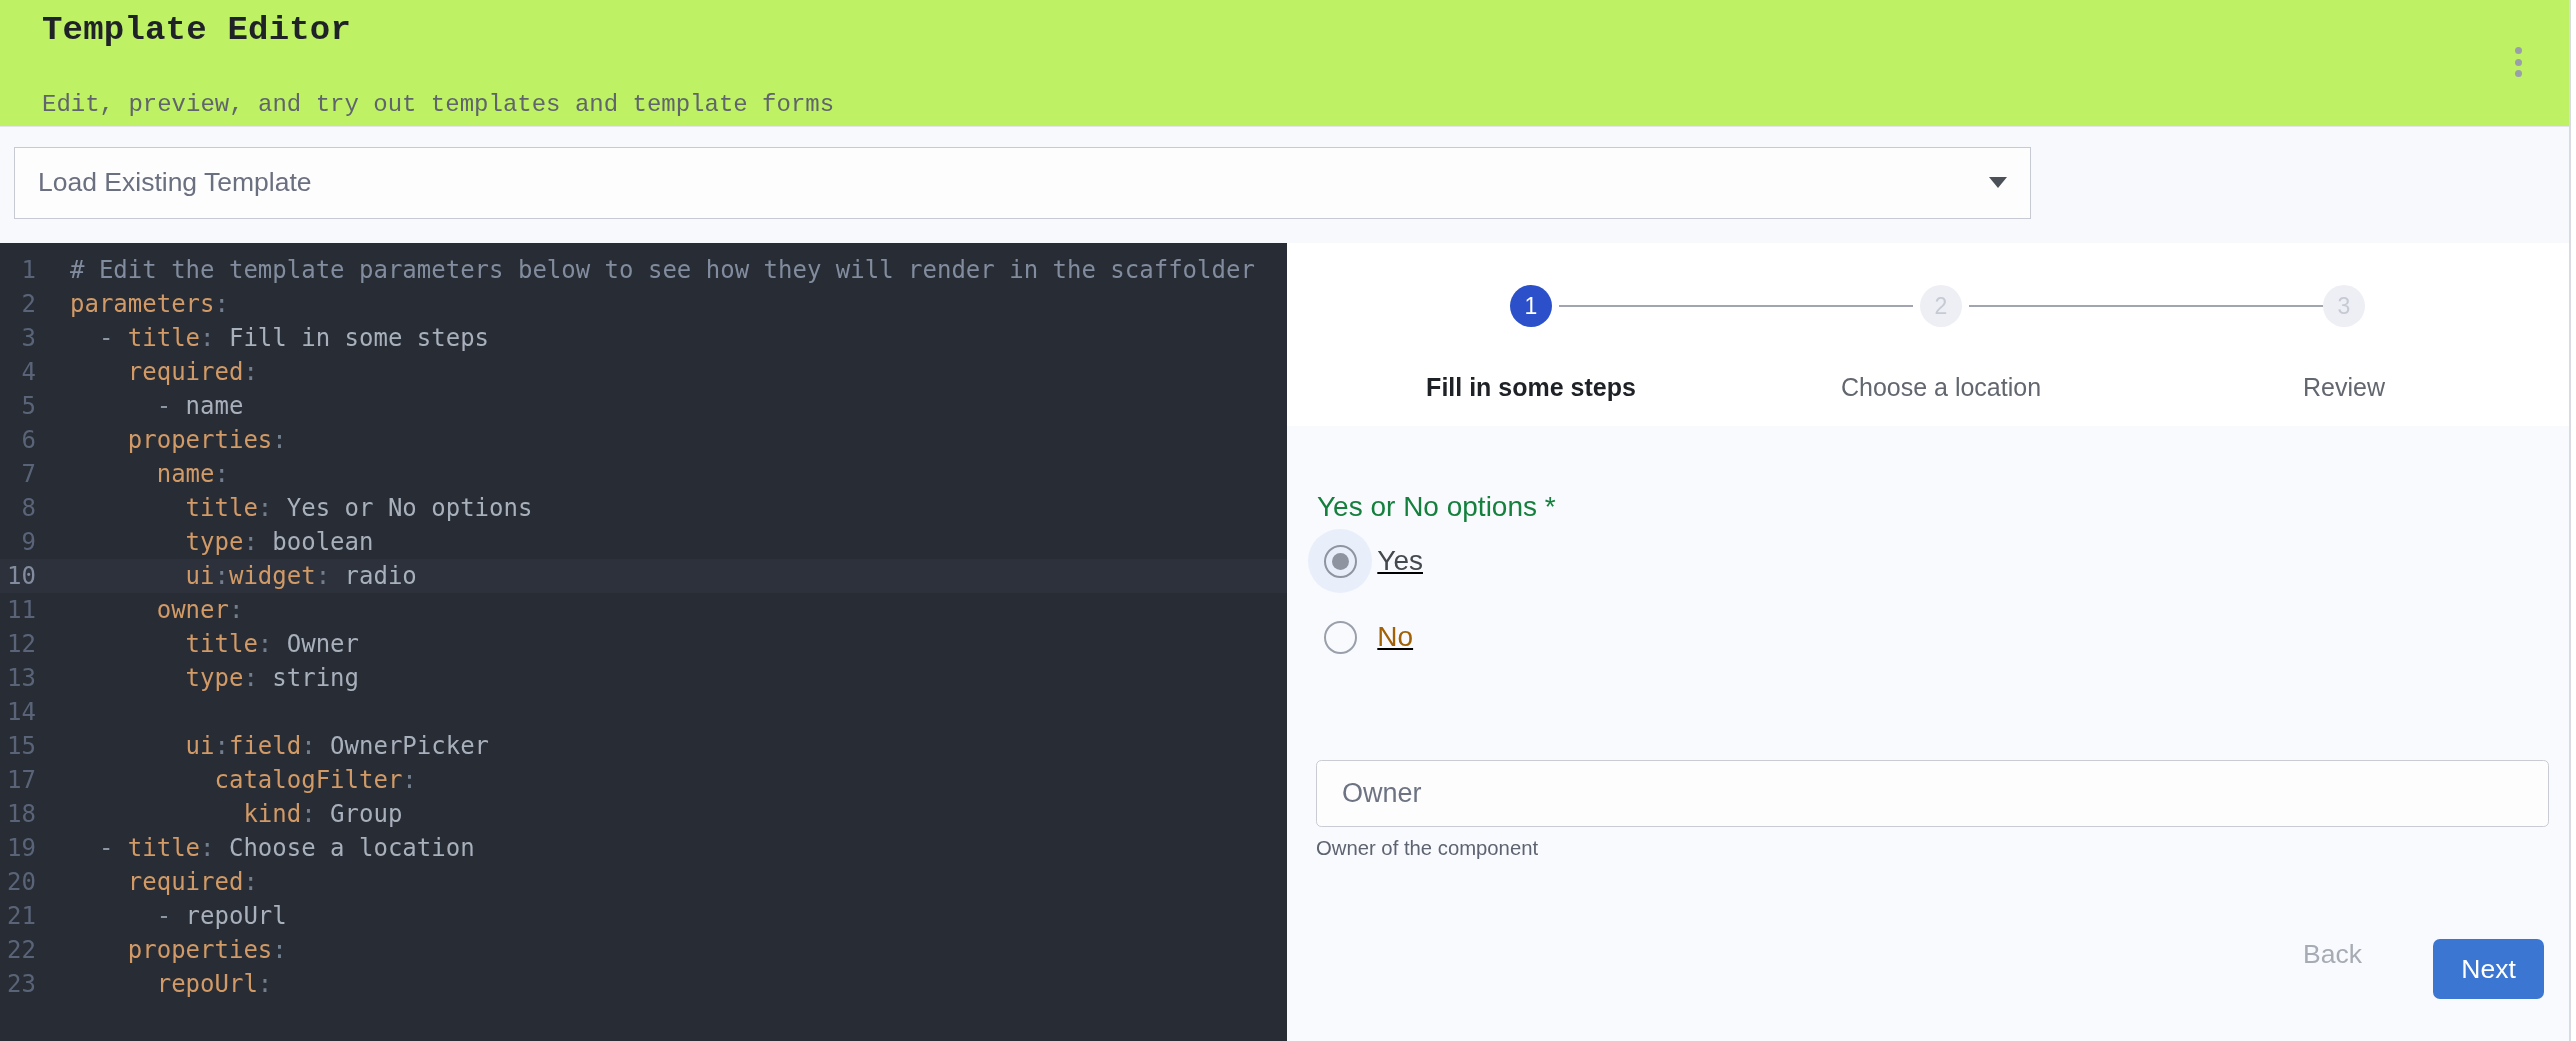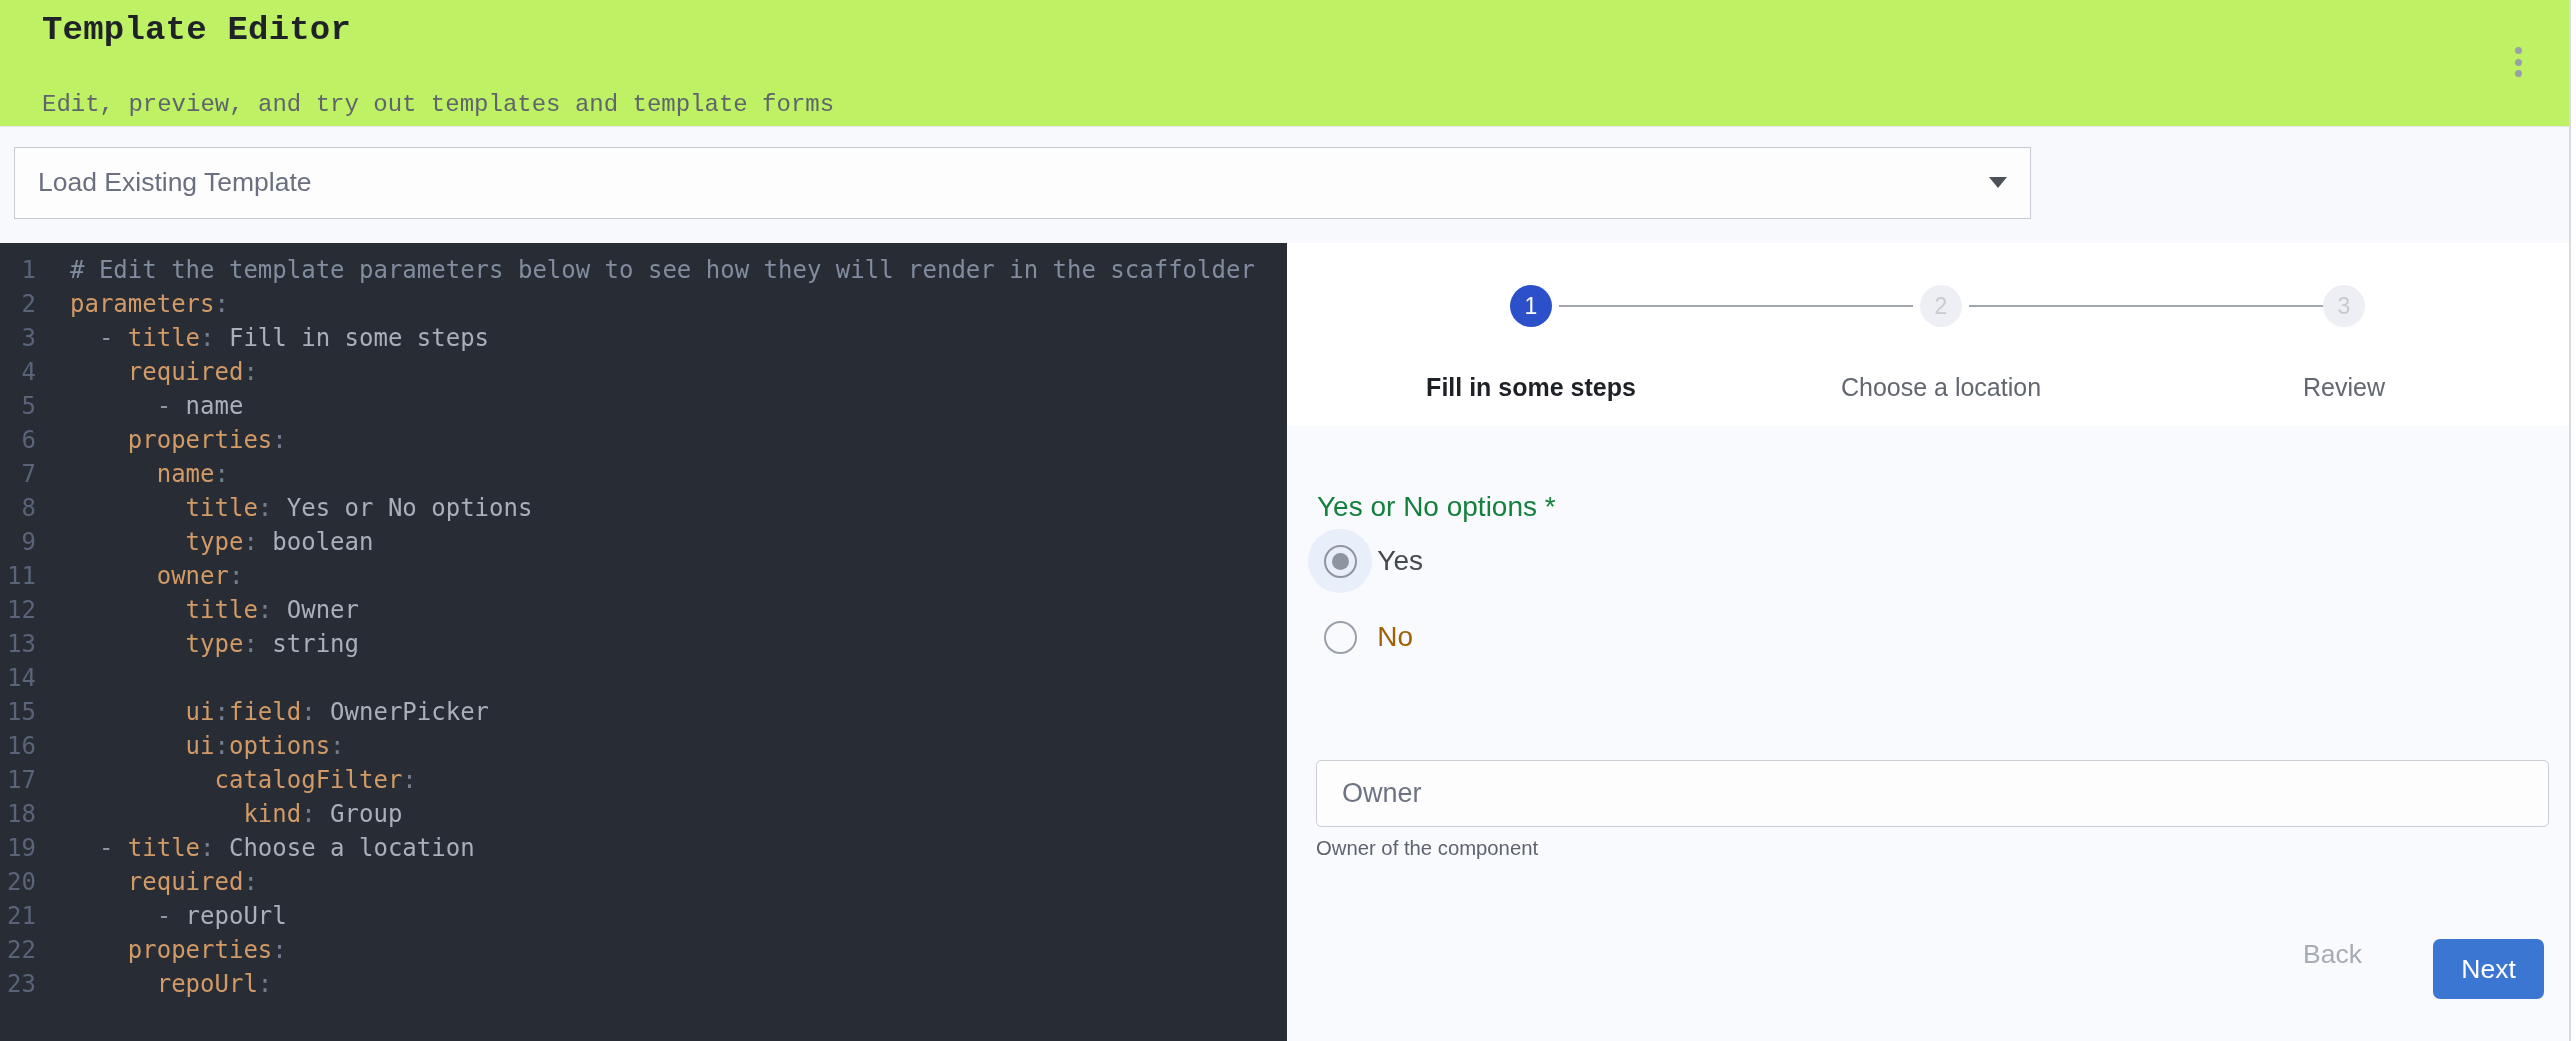--- a/index.html
+++ b/index.html
@@ -47,21 +47,21 @@
 
   .step-item { position:absolute; top:42px; width:318px; text-align:center; }
   .step-circle { width:42px; height:42px; border-radius:50%; margin:0 auto; display:flex; align-items:center; justify-content:center;
                  font-size:23px; background:#edeff4; color:#c6cad4; }
   .step-item.active .step-circle { background:#2b50c9; color:#ffffff; }
   .step-label { margin-top:46px; font-size:25px; color:#62666e; }
   .step-item.active .step-label { color:#1e2126; font-weight:700; }
   .step-connector { position:absolute; top:62px; height:1.8px; background:#a0a5af; }
 
   .group-label { position:absolute; left:30px; top:248px; font-size:28px; color:#15803d; }
-  .radio-row { position:absolute; left:0; height:64px; display:flex; align-items:center; cursor:pointer; }
+  .radio-row { position:absolute; left:0; height:64px; display:flex; align-items:center; cursor:pointer;text-decoration:underline; }
   .radio-halo { width:64px; height:64px; border-radius:50%; display:flex; align-items:center; justify-content:center; margin-left:21px; }
   .radio-row.selected .radio-halo { background:#e9eefb; }
   .radio-ring { width:33px; height:33px; border-radius:50%; border:2.7px solid #8f95a0; display:flex; align-items:center; justify-content:center; }
   .radio-row.unselected .radio-ring { border-color:#9aa0ab; }
   .radio-dot { width:17px; height:17px; border-radius:50%; background:#8f95a0; }
   .radio-text { margin-left:5.3px; font-size:28px; color:#44494f; }
   .radio-row.unselected .radio-text { color:#a16207; }
 
   .owner-input { position:absolute; left:29px; top:517px; width:1233px; height:67px; background:#fdfdfe;
                  border:1.8px solid #c9ccd3; border-radius:5.3px; outline:none; padding:0 25px;
@@ -112,26 +112,26 @@
   <div class="editor" id="editor">
       <div class="code-line"><span class="ln">1</span><span class="code"><span class="tk-c"># Edit the template parameters below to see how they will render in the scaffolder</span></span></div>
       <div class="code-line"><span class="ln">2</span><span class="code"><span class="tk-k">parameters</span><span class="tk-p">:</span></span></div>
       <div class="code-line"><span class="ln">3</span><span class="code">  <span class="tk-d">- </span><span class="tk-k">title</span><span class="tk-p">:</span><span class="tk-v"> Fill in some steps</span></span></div>
       <div class="code-line"><span class="ln">4</span><span class="code">    <span class="tk-k">required</span><span class="tk-p">:</span></span></div>
       <div class="code-line"><span class="ln">5</span><span class="code">      <span class="tk-d">- </span><span class="tk-v">name</span></span></div>
       <div class="code-line"><span class="ln">6</span><span class="code">    <span class="tk-k">properties</span><span class="tk-p">:</span></span></div>
       <div class="code-line"><span class="ln">7</span><span class="code">      <span class="tk-k">name</span><span class="tk-p">:</span></span></div>
       <div class="code-line"><span class="ln">8</span><span class="code">        <span class="tk-k">title</span><span class="tk-p">:</span><span class="tk-v"> Yes or No options</span></span></div>
       <div class="code-line"><span class="ln">9</span><span class="code">        <span class="tk-k">type</span><span class="tk-p">:</span><span class="tk-v"> boolean</span></span></div>
+      <div class="code-line active"><span class="ln">10</span><span class="code">        <span class="tk-k">ui<span class="tk-p">:</span>widget</span><span class="tk-p">:</span><span class="tk-v"> radio</span></span></div>
       <div class="code-line"><span class="ln">11</span><span class="code">      <span class="tk-k">owner</span><span class="tk-p">:</span></span></div>
       <div class="code-line"><span class="ln">12</span><span class="code">        <span class="tk-k">title</span><span class="tk-p">:</span><span class="tk-v"> Owner</span></span></div>
       <div class="code-line"><span class="ln">13</span><span class="code">        <span class="tk-k">type</span><span class="tk-p">:</span><span class="tk-v"> string</span></span></div>
       <div class="code-line"><span class="ln">14</span></div>
       <div class="code-line"><span class="ln">15</span><span class="code">        <span class="tk-k">ui<span class="tk-p">:</span>field</span><span class="tk-p">:</span><span class="tk-v"> OwnerPicker</span></span></div>
-      <div class="code-line"><span class="ln">16</span><span class="code">        <span class="tk-k">ui<span class="tk-p">:</span>options</span><span class="tk-p">:</span></span></div>
       <div class="code-line"><span class="ln">17</span><span class="code">          <span class="tk-k">catalogFilter</span><span class="tk-p">:</span></span></div>
       <div class="code-line"><span class="ln">18</span><span class="code">            <span class="tk-k">kind</span><span class="tk-p">:</span><span class="tk-v"> Group</span></span></div>
       <div class="code-line"><span class="ln">19</span><span class="code">  <span class="tk-d">- </span><span class="tk-k">title</span><span class="tk-p">:</span><span class="tk-v"> Choose a location</span></span></div>
       <div class="code-line"><span class="ln">20</span><span class="code">    <span class="tk-k">required</span><span class="tk-p">:</span></span></div>
       <div class="code-line"><span class="ln">21</span><span class="code">      <span class="tk-d">- </span><span class="tk-v">repoUrl</span></span></div>
       <div class="code-line"><span class="ln">22</span><span class="code">    <span class="tk-k">properties</span><span class="tk-p">:</span></span></div>
       <div class="code-line"><span class="ln">23</span><span class="code">      <span class="tk-k">repoUrl</span><span class="tk-p">:</span></span></div>
     </div>
 
   <div class="panel">

